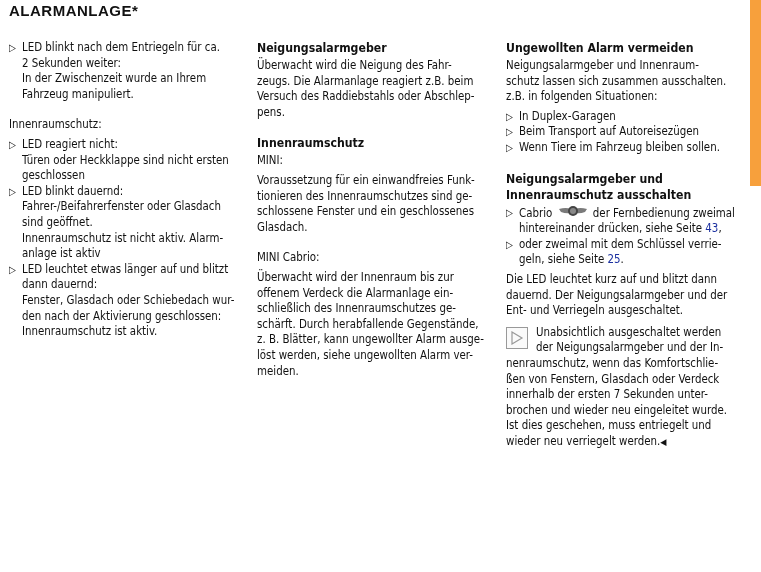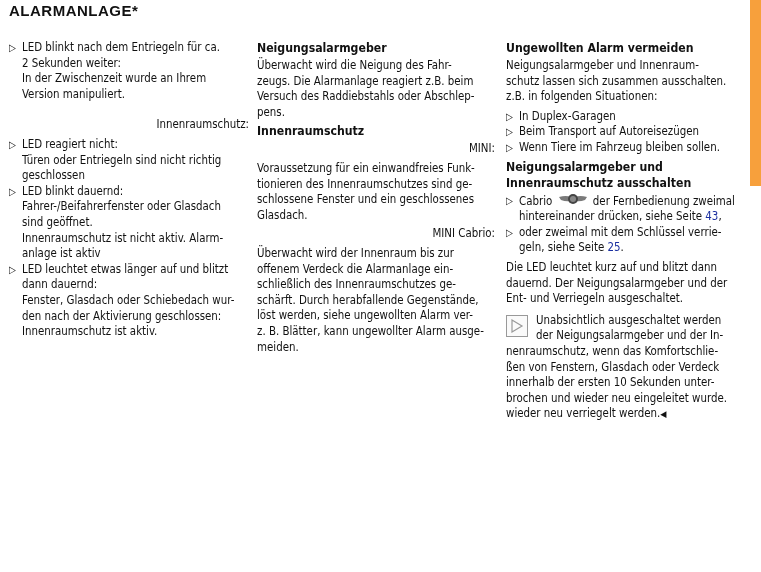--- a/index.html
+++ b/index.html
@@ -13,22 +13,22 @@
   .title {
     position: absolute; left: 9px; top: 3px;
     font-weight: bold; font-size: 15px; letter-spacing: 0.5px;
     font-family: Liberation Sans, sans-serif;
   }
   .col { position: absolute; top: 40px; }
   .col1 { left: 9px; width: 240px; }
   .col2 { left: 257px; width: 238px; }
   .col3 { left: 506px; width: 238px; }
   .h2 { font-weight: bold; font-size: 12.2px; line-height: 16px; margin: 0 0 2px 0; }
-  p { margin: 0; text-align: right; }
-  .mt-big { margin-top: 3px; }
+  p { margin: 0; }
+  .mt-big { margin-top: 15px; }
   .mt-sm { margin-top: 4px; }
   .bl { position: relative; padding-left: 13px; }
   .bl .tri { position: absolute; left: 0; top: 0; font-size: 10px; }
   .link { color: #1a2fa0; }
   .note-icon {
     float: left; width: 22px; height: 22px; margin: 2px 8px 0 0;
     border: 1px solid #999; box-sizing: border-box; position: relative; background:#fafafa;
   }
   .note-icon svg { position: absolute; left: 3px; top: 3px; }
   .key-icon { display: inline-block; vertical-align: middle; margin: 0 2px; }
@@ -45,29 +45,29 @@
 
 <div class="title">ALARMANLAGE*</div>
 
 <div class="col col1">
   <div id="c1a">
       <div class="bl">
         <span class="tri">▷</span>
         <div>LED blinkt nach dem Entriegeln für ca.</div>
         <div>2 Sekunden weiter:</div>
         <div>In der Zwischenzeit wurde an Ihrem</div>
-        <div>Version manipuliert.</div>
+        <div>Fahrzeug manipuliert.</div>
       </div>
     </div>
   <p class="mt-big" style="margin-top:15px;margin-bottom:4px">Innenraumschutz:</p>
   <div id="c1b">
       <div class="bl">
         <span class="tri">▷</span>
         <div>LED reagiert nicht:</div>
-        <div>Türen oder Entriegeln sind nicht richtig</div>
+        <div>Türen oder Heckklappe sind nicht ersten</div>
         <div>geschlossen</div>
       </div>
       <div class="bl">
         <span class="tri">▷</span>
         <div>LED blinkt dauernd:</div>
         <div>Fahrer-/Beifahrerfenster oder Glasdach</div>
         <div>sind geöffnet.</div>
         <div>Innenraumschutz ist nicht aktiv. Alarm-</div>
         <div>anlage ist aktiv</div>
       </div>
@@ -97,22 +97,22 @@
       <div>tionieren des Innenraumschutzes sind ge-</div>
       <div>schlossene Fenster und ein geschlossenes</div>
       <div>Glasdach.</div>
     </div>
   <p class="mt-big" style="margin-bottom:4px">MINI Cabrio:</p>
   <div id="c2p3">
       <div>Überwacht wird der Innenraum bis zur</div>
       <div>offenem Verdeck die Alarmanlage ein-</div>
       <div>schließlich des Innenraumschutzes ge-</div>
       <div>schärft. Durch herabfallende Gegenstände,</div>
+      <div>z. B. Blätter, kann ungewollter Alarm ausge-</div>
       <div>löst werden, siehe ungewollten Alarm ver-</div>
-      <div>z. B. Blätter, kann ungewollter Alarm ausge-</div>
       <div>meiden.</div>
     </div>
 </div>
 
 <div class="col col3">
   <div class="h2">Ungewollten Alarm vermeiden</div>
   <div id="c3p1">
       <div>Neigungsalarmgeber und Innenraum-</div>
       <div>schutz lassen sich zusammen ausschalten.</div>
       <div>z.B. in folgenden Situationen:</div>
@@ -169,20 +169,21 @@
     <span class="note-icon">
       <svg width="14" height="14" viewBox="0 0 14 14">
           <path d="M2 1 L12 7 L2 13 Z" fill="none" stroke="#999" stroke-width="1.2"></path>
         </svg>
     </span>
     <div id="c3note">
         <div>Unabsichtlich ausgeschaltet werden</div>
         <div>der Neigungsalarmgeber und der In-</div>
         <div>nenraumschutz, wenn das Komfortschlie-</div>
         <div>ßen von Fenstern, Glasdach oder Verdeck</div>
-        <div>innerhalb der ersten 10 Sekunden unter-</div>
+        <div>innerhalb der ersten 7 Sekunden unter-</div>
         <div>brochen und wieder neu eingeleitet wurde.</div>
+        <div>Ist dies geschehen, muss entriegelt und</div>
         <div>wieder neu verriegelt werden.<span style="font-size: 9px;">◀</span></div>
       </div>
   </div>
 </div>
 
 <div class="footer">Online Version für Sach-Nr. 01 40 0 159 843 - © 10/05 BMW AG</div>
 
 </body></html>

